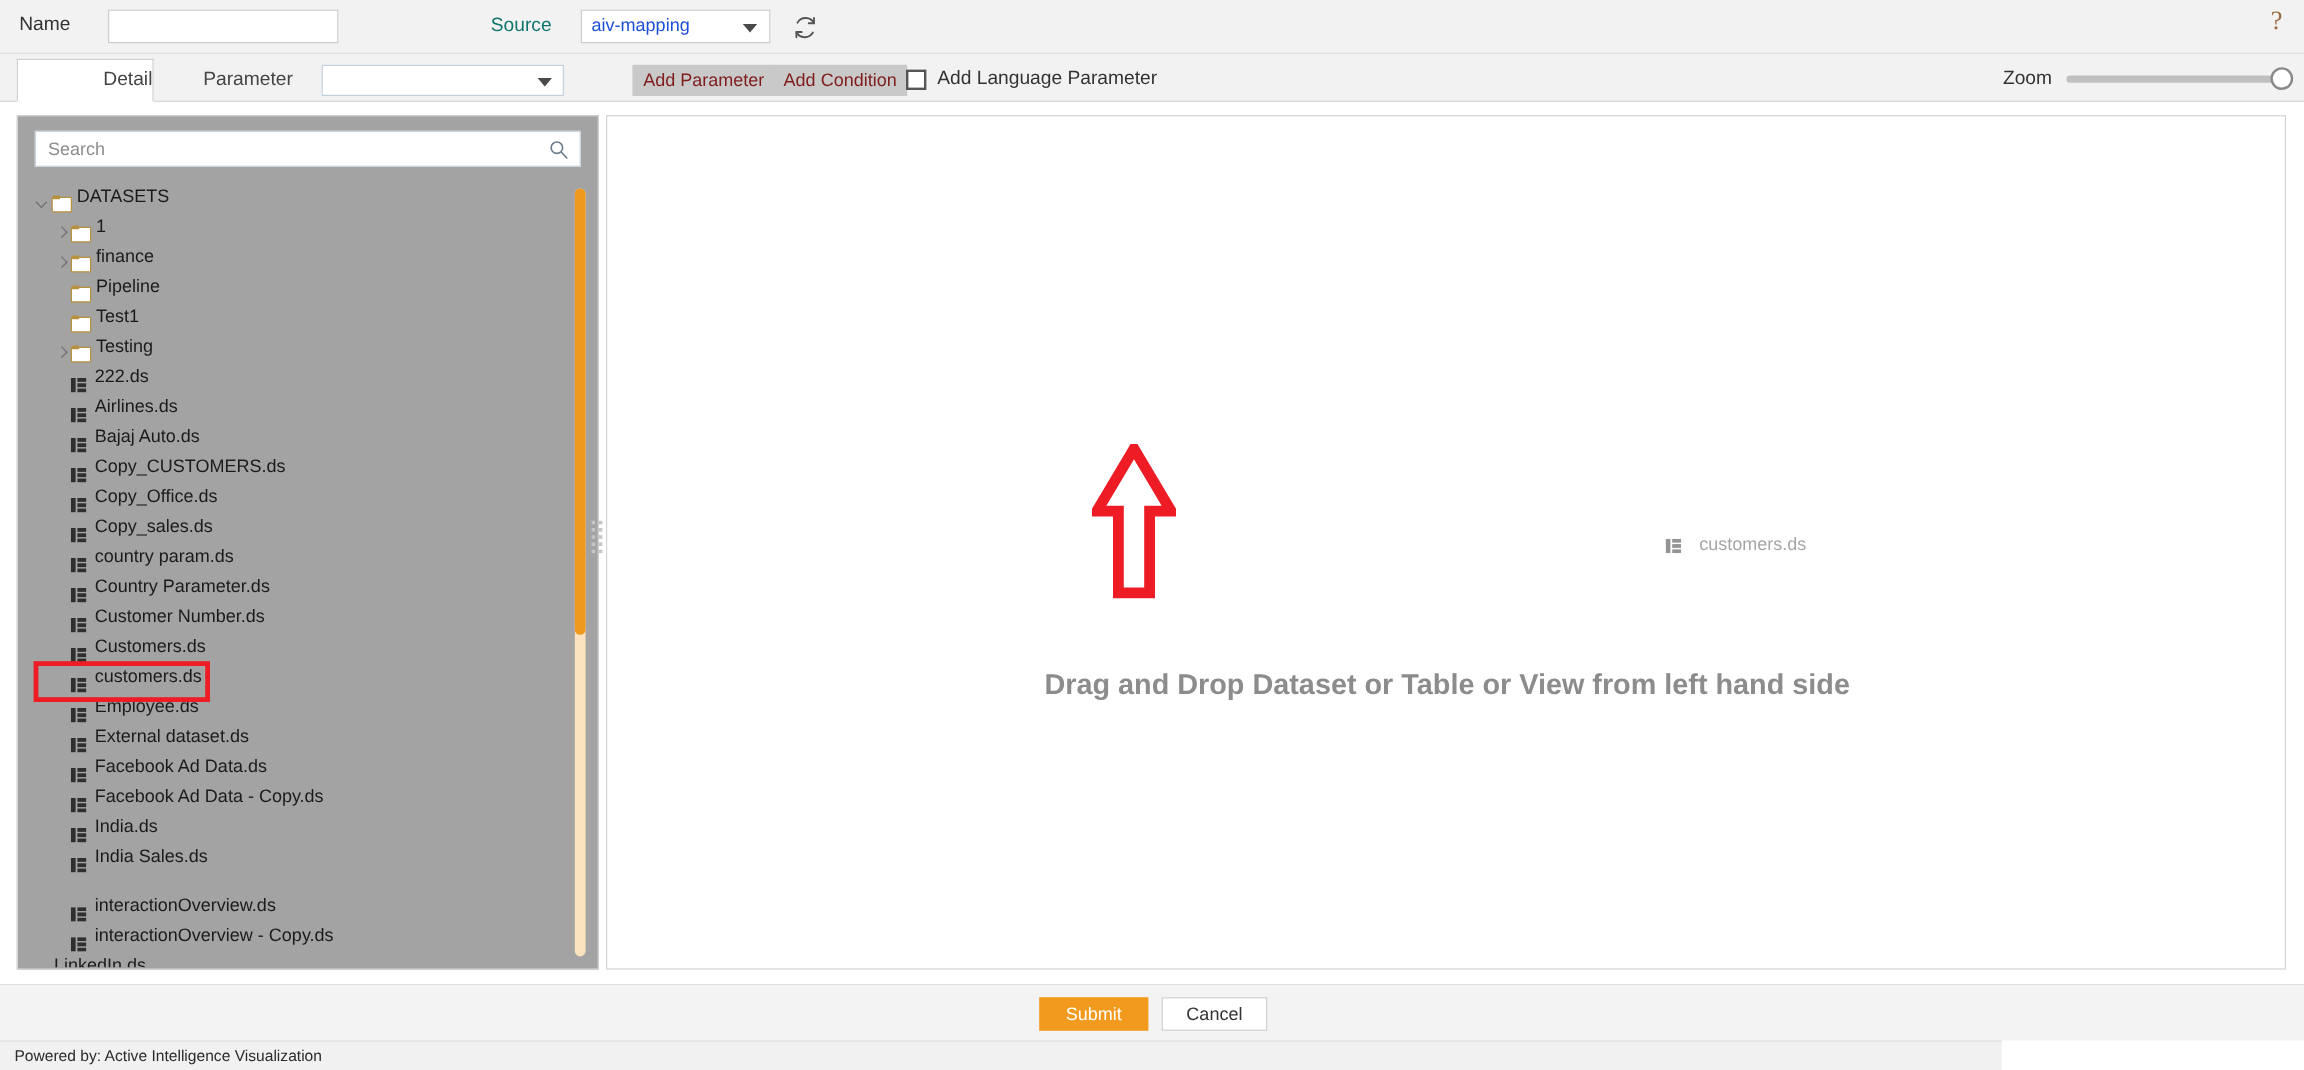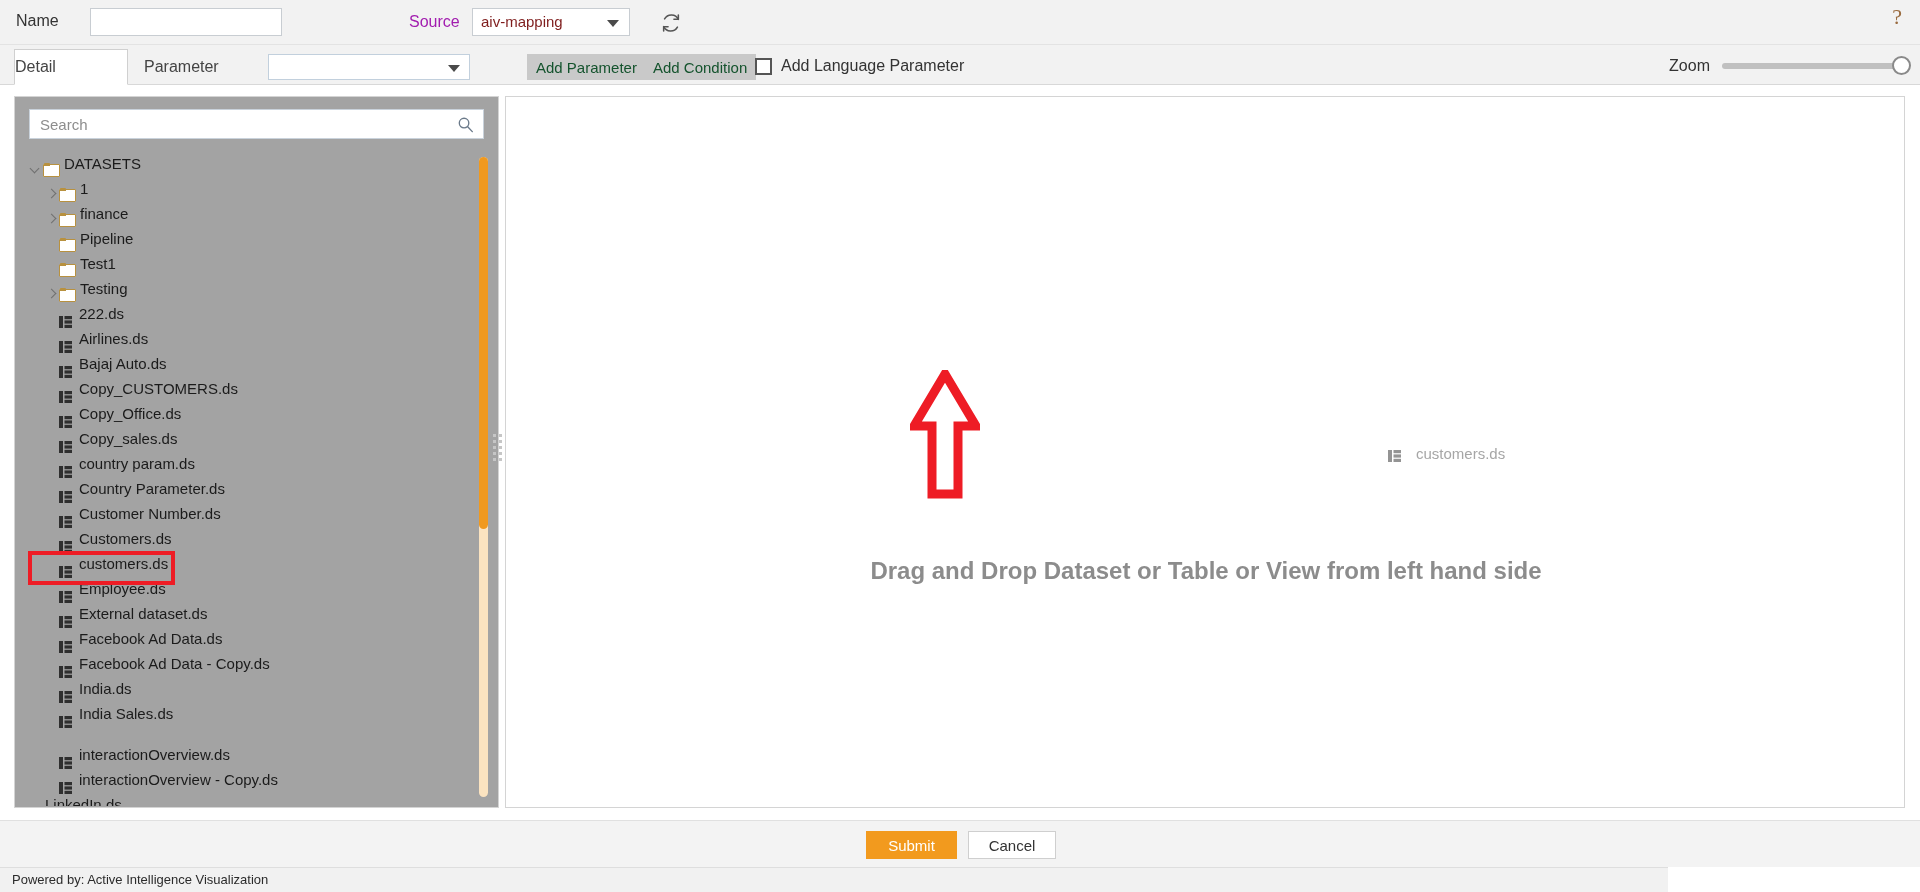--- a/index.html
+++ b/index.html
@@ -23,26 +23,26 @@
     font-size: 16px; color: #333;
   }
   .name-input {
     position: absolute; left: 90px; top: 8px; width: 192px; height: 28px;
     border: 1px solid #c8cdd2; background: #fff; padding: 0 6px;
     font-size: 15px; font-family: "Liberation Sans", sans-serif; color: #333;
     outline: none;
   }
   .source-label {
     position: absolute; left: 409px; top: 13px;
-    font-size: 16px; color: #a21caf;
+    font-size: 16px; color: #0f766e;
   }
   .source-select {
-    position: absolute; left: 472px; top: 8px; width: 158px; height: 28px;
+    position: absolute; left: 484px; top: 8px; width: 158px; height: 28px;
     border: 1px solid #c8cdd2; background: #fff;
-    font-size: 15px; color: #7f1d1d; line-height: 26px; padding-left: 8px;
+    font-size: 15px; color: #1d4ed8; line-height: 26px; padding-left: 8px;
     cursor: pointer;
   }
   .caret {
     position: absolute; right: 10px; top: 11px;
     width: 0; height: 0;
     border-left: 6px solid transparent;
     border-right: 6px solid transparent;
     border-top: 7px solid #4a4a4a;
   }
   .refresh-btn {
@@ -57,39 +57,39 @@
 
   
   .tabrow {
     position: absolute; left: 0; top: 45px; width: 1920px; height: 40px;
     background: #f2f2f2;
     border-bottom: 1px solid #d8d8d8;
   }
   .tab {
     position: absolute; top: 4px; height: 36px;
     font-size: 16px; color: #444; cursor: pointer;
-    display: flex; align-items: center; justify-content: flex-start;
+    display: flex; align-items: center; justify-content: flex-end;
   }
   .tab.active {
     left: 14px; width: 114px;
     background: #fff;
     border: 1px solid #d0d0d0;
     border-bottom: 1px solid #fff;
   }
   .tab.inactive { left: 144px; width: 100px; background: transparent; }
 
   .param-select {
     position: absolute; left: 268px; top: 9px; width: 202px; height: 26px;
     border: 1px solid #c2d0dd; background: #fff; cursor: pointer;
   }
   .param-select .caret { top: 10px; right: 9px; }
 
   .gbtn {
     position: absolute; top: 9px; height: 26px;
-    background: #c9c9c9; color: #14532d;
+    background: #c9c9c9; color: #7f1d1d;
     border: none; font-size: 15px;
     font-family: "Liberation Sans", sans-serif;
     cursor: pointer; padding: 0 9px;
   }
   .gbtn.add-param { left: 527px; }
   .gbtn.add-cond  { left: 644px; }
 
   .lang-wrap {
     position: absolute; left: 755px; top: 12px;
     display: flex; align-items: center; gap: 9px;

